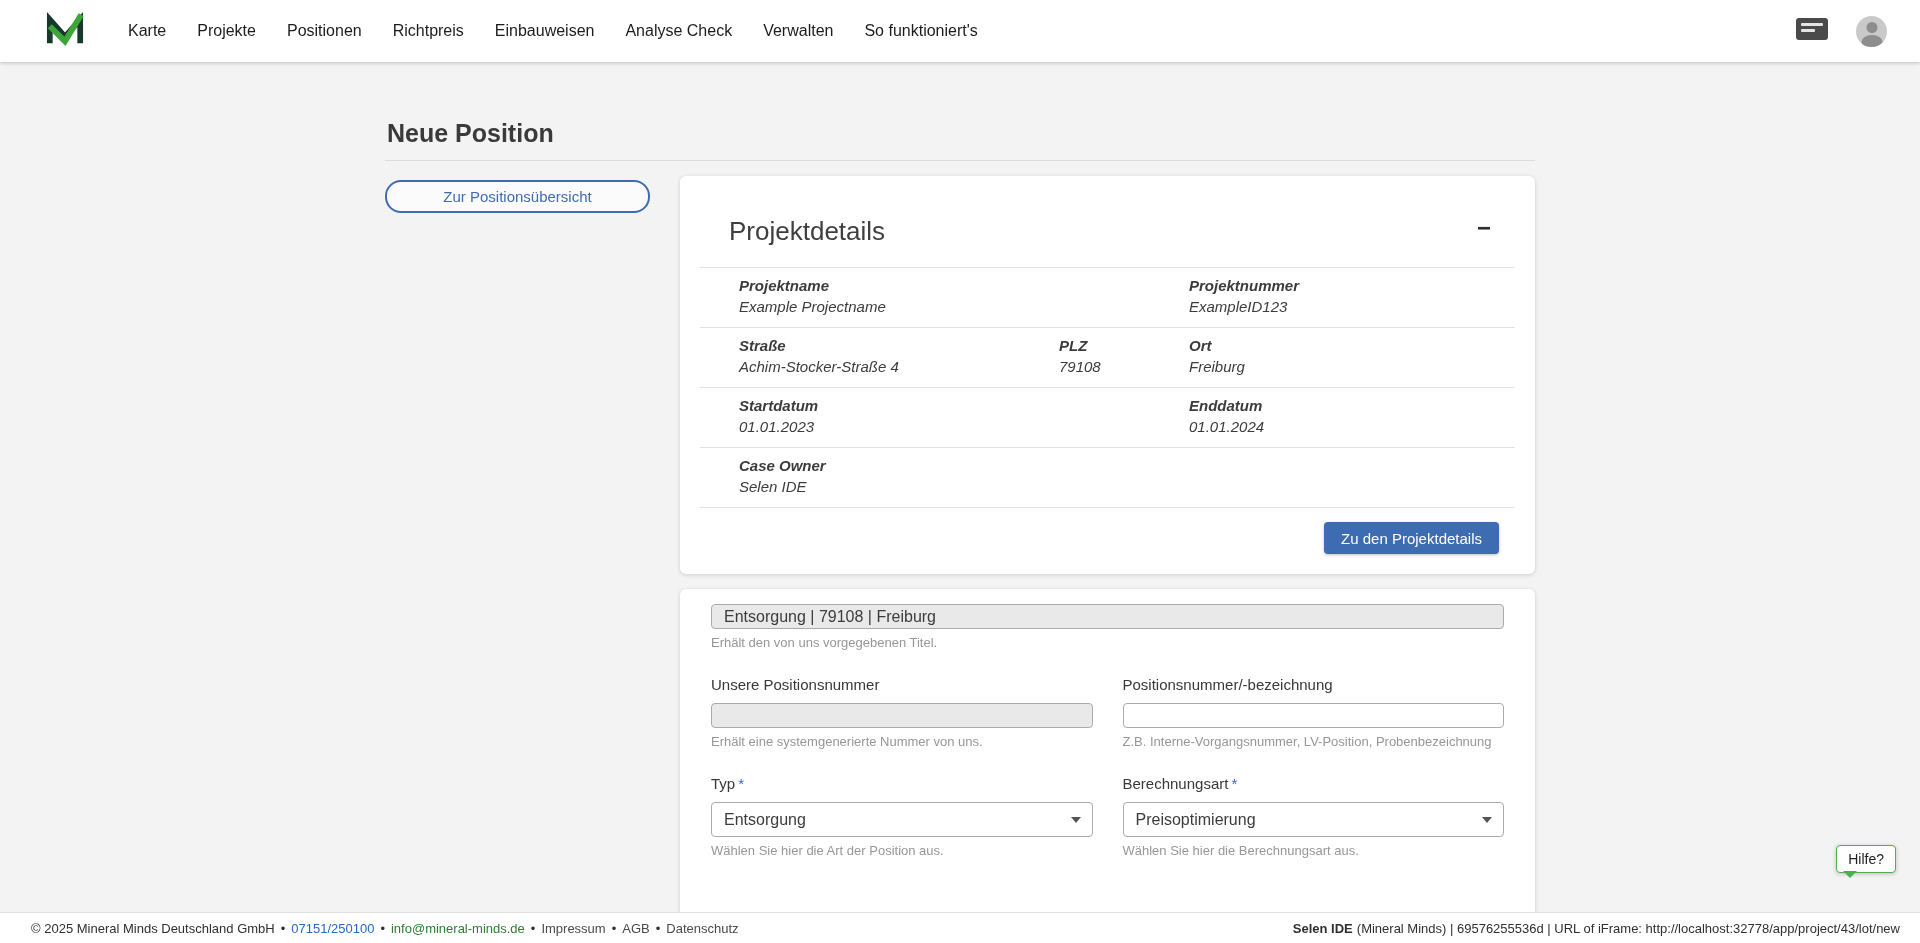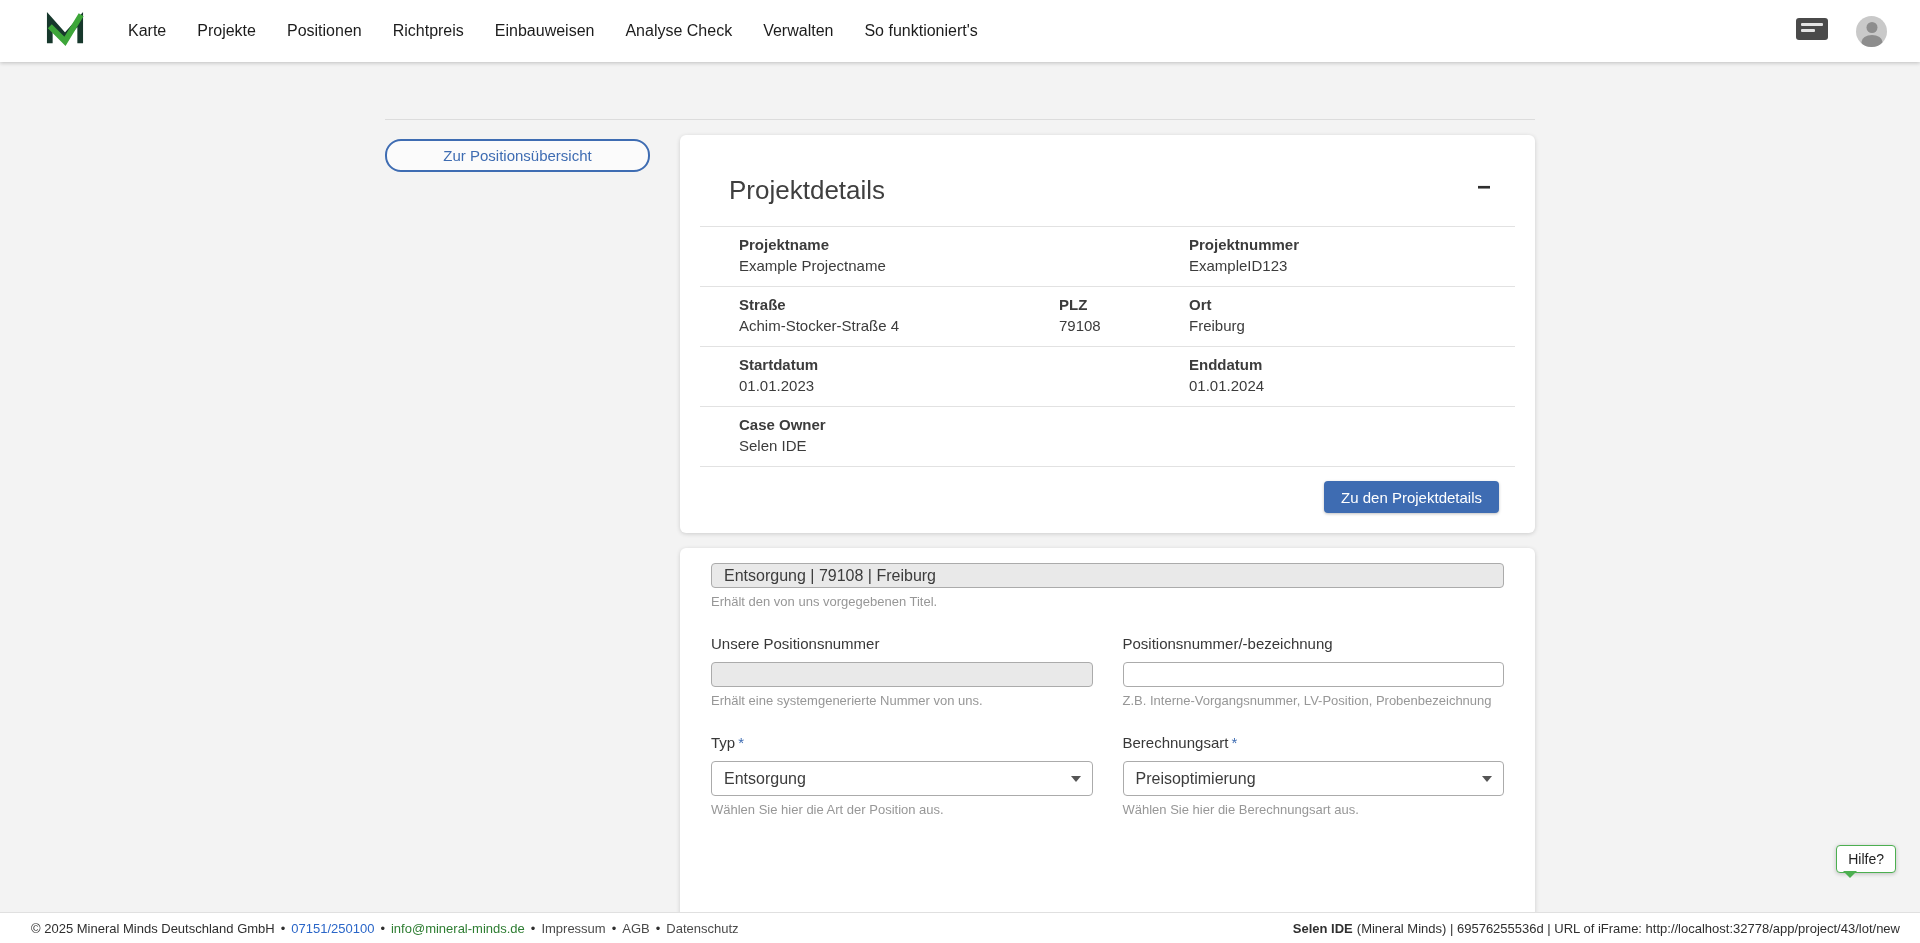--- a/index.html
+++ b/index.html
@@ -64,21 +64,21 @@
     position: relative;
   }
   .card-project { margin-top: 15px; padding: 40px 0 20px; }
   .card-title { font-size: 26px; font-weight: 400; color: #3f3f3f; margin: 0 0 20px 49px; }
   .collapse-btn {
     position: absolute; top: 38px; right: 38px;
     background: none; border: none; font-size: 24px; font-weight: 700;
     color: #2f2f2f; cursor: pointer; line-height: 1; padding: 2px 6px;
   }
 
-  .pd-table { margin: 0 20px; }
+  .pd-table { margin: 0 20px; font-style: italic; }
   .pd-row {
     display: grid; grid-template-columns: 359px 130px 1fr;
     border-top: 1px solid #e2e2e2;
     padding: 9px 0 12px;
   }
   .pd-row:last-child { border-bottom: 1px solid #e2e2e2; }
   .pd-cell.c1 { padding-left: 39px; }
   .pd-label { font-size: 15px; font-weight: 700; color: #3c3c3c; margin-bottom: 4px; }
   .pd-value { font-size: 15px; color: #3c3c3c; }
 
@@ -179,20 +179,21 @@
         <rect x="5" y="5" width="22" height="3" rx="1" fill="#ffffff" opacity="0.85"></rect>
         <rect x="5" y="11" width="14" height="3" rx="1" fill="#ffffff" opacity="0.85"></rect>
       </svg>
     </span>
     <span class="avatar"></span>
   </div>
 </div>
 
 <div class="main">
   <div class="container">
+    <h1 class="page-title">Neue Position</h1>
     <div class="title-divider"></div>
 
     <div class="content-row">
 
       <div class="left-col">
         <button class="btn-outline">Zur Positionsübersicht</button>
       </div>
 
       <div class="right-col">
 

